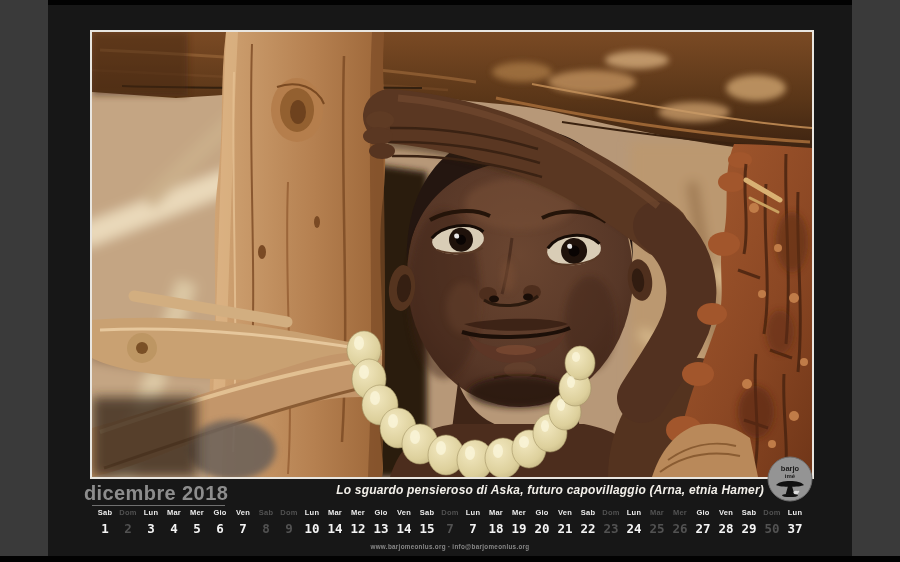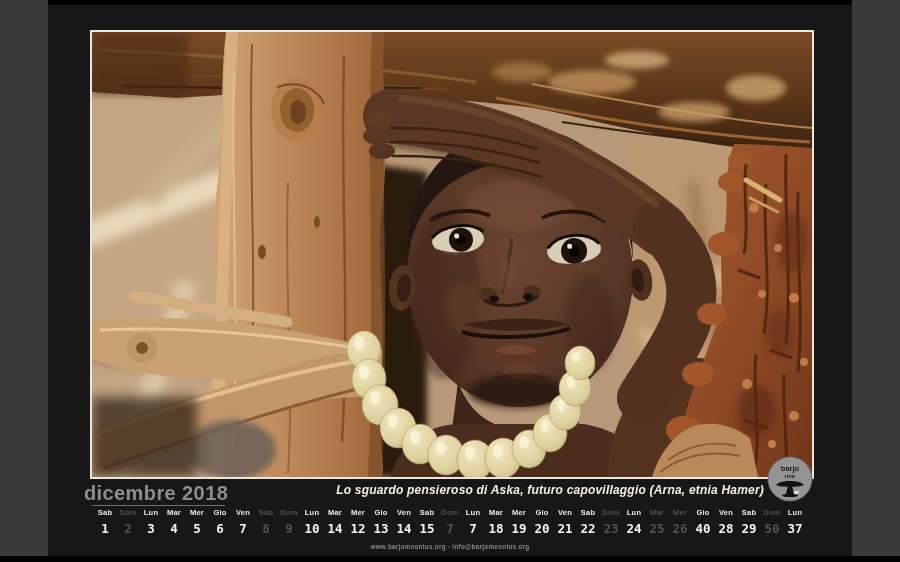--- a/index.html
+++ b/index.html
@@ -406,21 +406,21 @@
         <div class="cal-day dim">
           <div class="dow">Mar</div>
           <div class="num">25</div>
         </div>
         <div class="cal-day dim">
           <div class="dow">Mer</div>
           <div class="num">26</div>
         </div>
         <div class="cal-day">
           <div class="dow">Gio</div>
-          <div class="num">40</div>
+          <div class="num">27</div>
         </div>
         <div class="cal-day">
           <div class="dow">Ven</div>
           <div class="num">28</div>
         </div>
         <div class="cal-day">
           <div class="dow">Sab</div>
           <div class="num">29</div>
         </div>
         <div class="cal-day dim">

